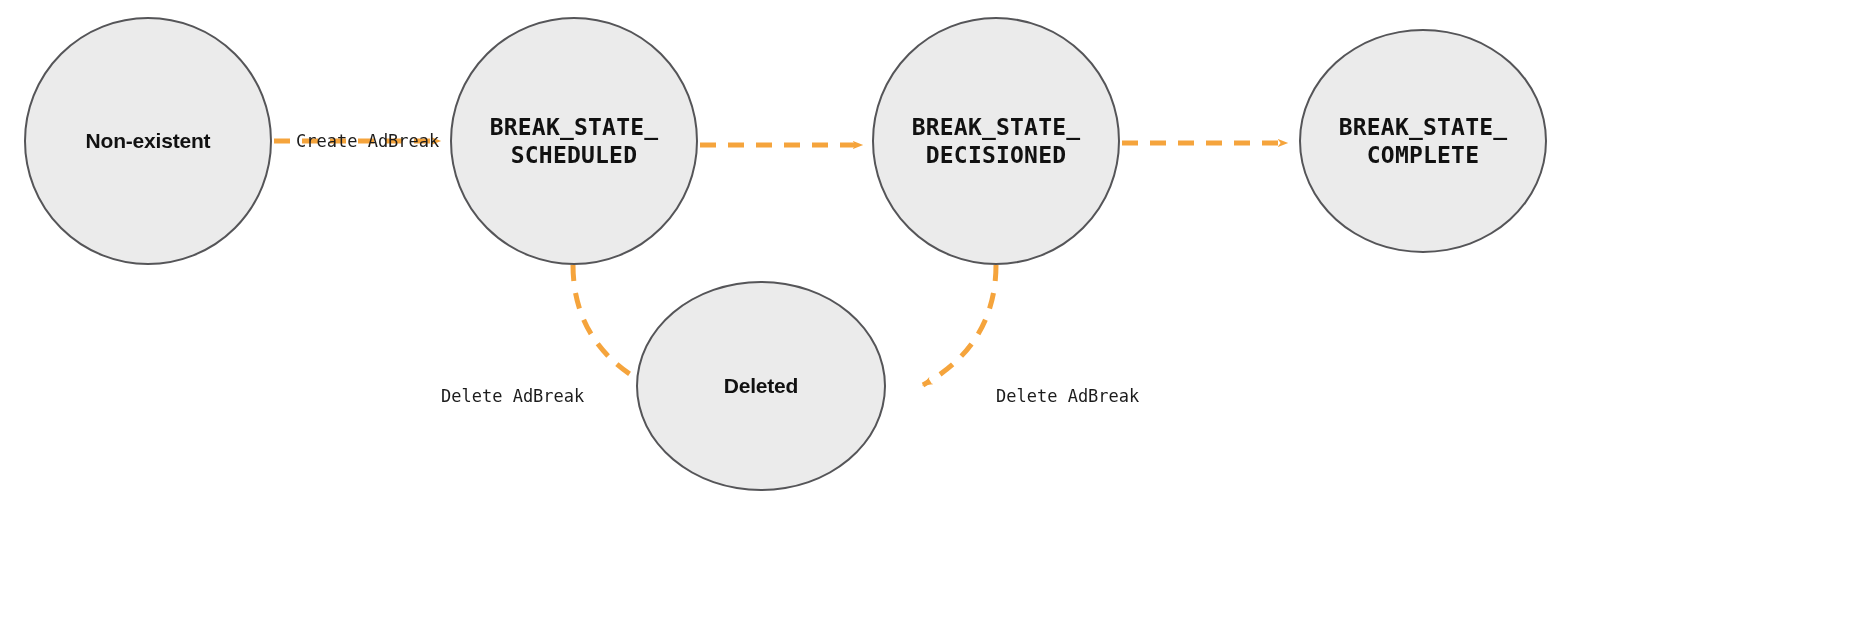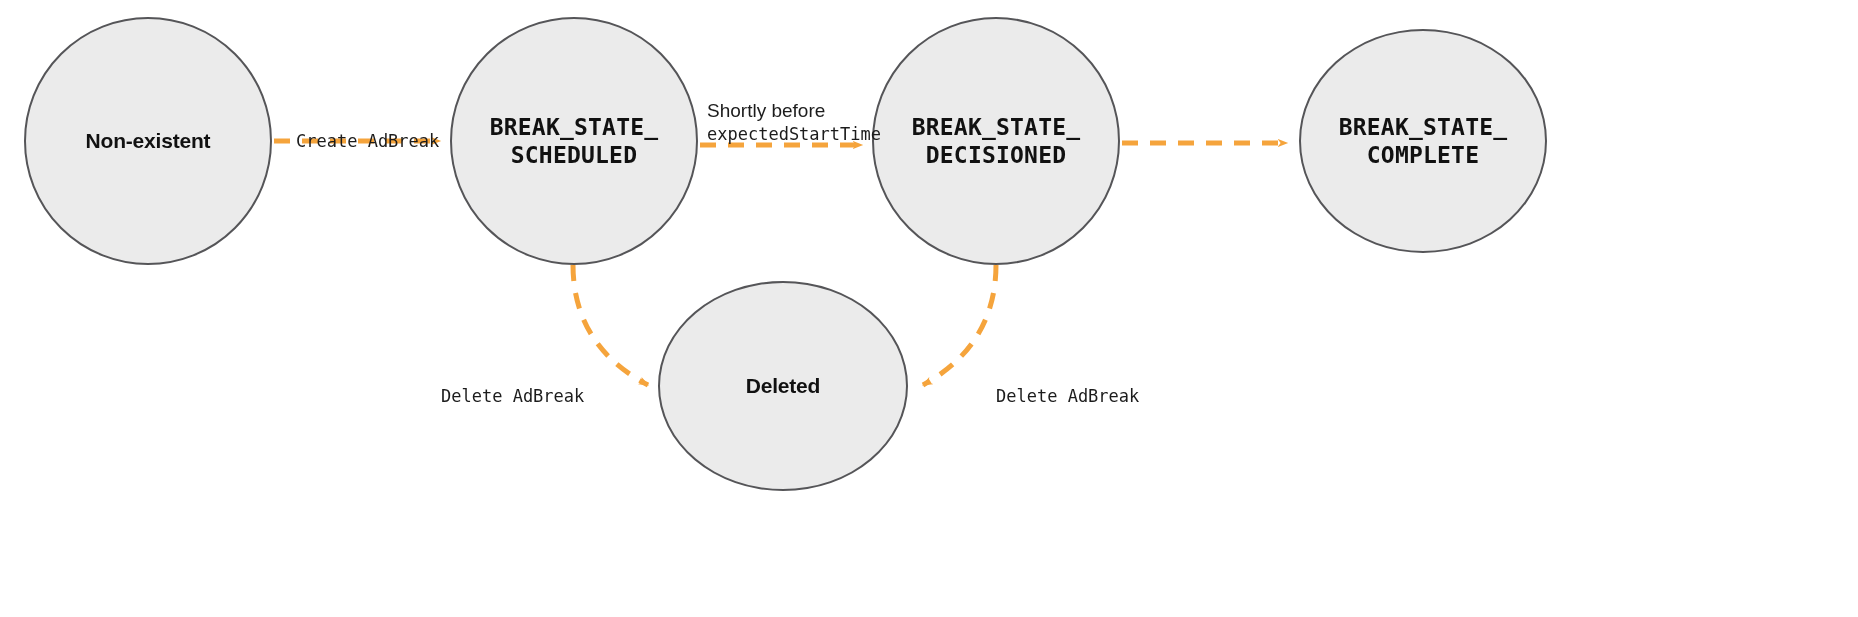--- a/index.html
+++ b/index.html
@@ -127,29 +127,25 @@
   <div class="node" style="left:872px; top:17px; width:248px; height:248px;">
     <div class="node-label label-mono">BREAK_STATE_
 DECISIONED</div>
   </div>
 
   <div class="node" style="left:1299px; top:29px; width:248px; height:224px;">
     <div class="node-label label-mono">BREAK_STATE_
 COMPLETE</div>
   </div>
 
-  <div class="node" style="left:658px; top:281px; width:250px; height:210px;">
+  <div class="node" style="left:636px; top:281px; width:250px; height:210px;">
     <div class="node-label label-sans">Deleted</div>
   </div>
 
   <div class="edge-label elabel-mono" style="left:296px; top:86px;">Create AdBreak</div>
 
-  <div class="edge-label elabel-mixed" style="left:707px; top:74px;">
-    <span>Shortly before</span>
-    <span class="mono-line">expectedStartTime</span>
-  </div>
 
 
   <div class="edge-label elabel-mono" style="left:441px; top:341px;">Delete AdBreak</div>
 
   <div class="edge-label elabel-mono" style="left:996px; top:341px;">Delete AdBreak</div>
 
 </div>
 
 </body></html>

